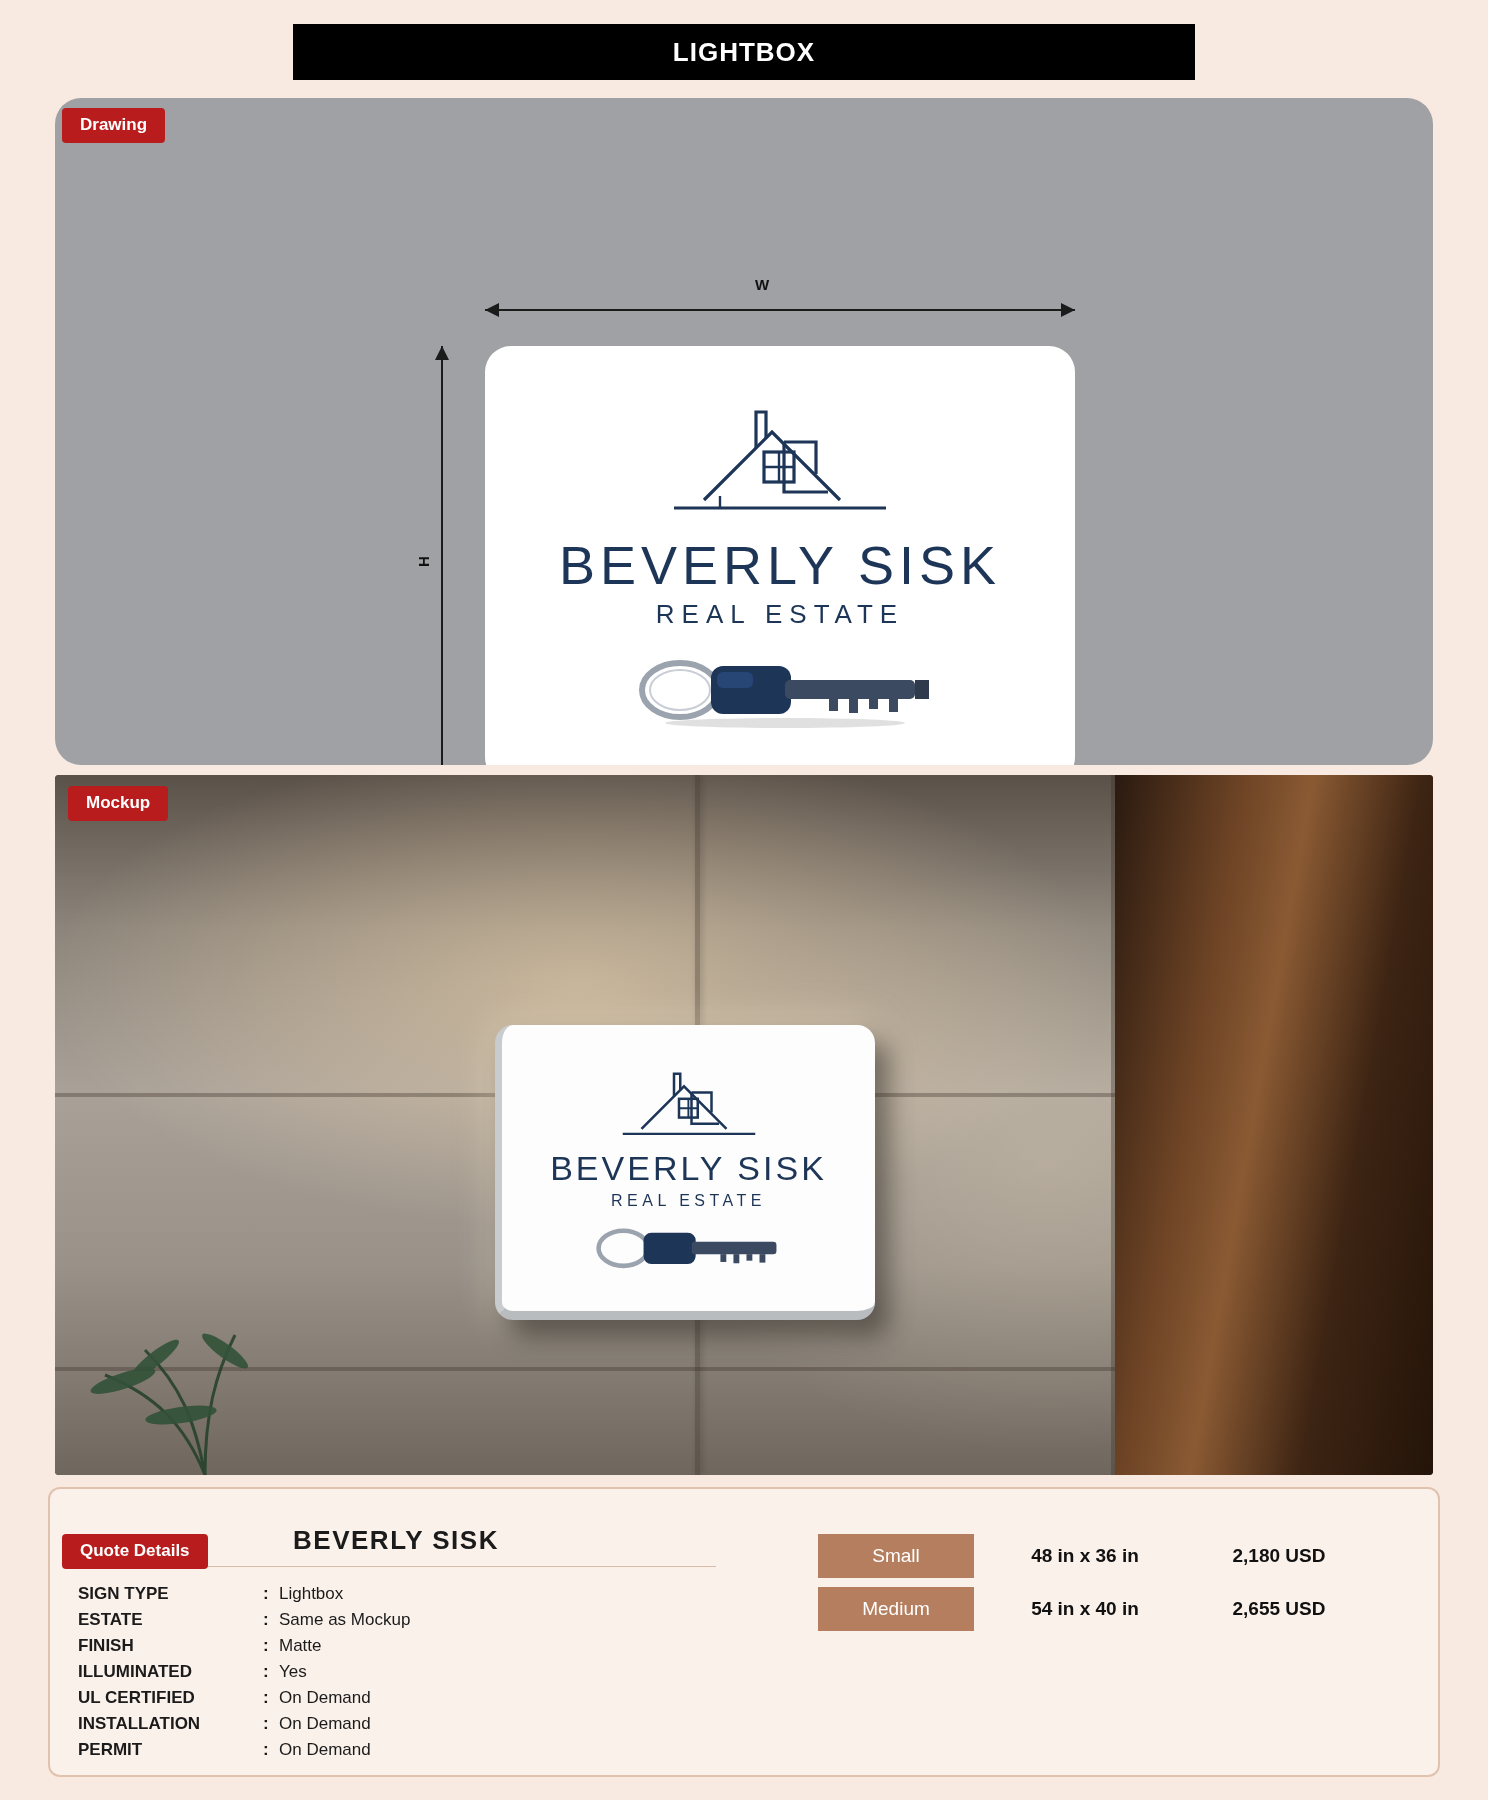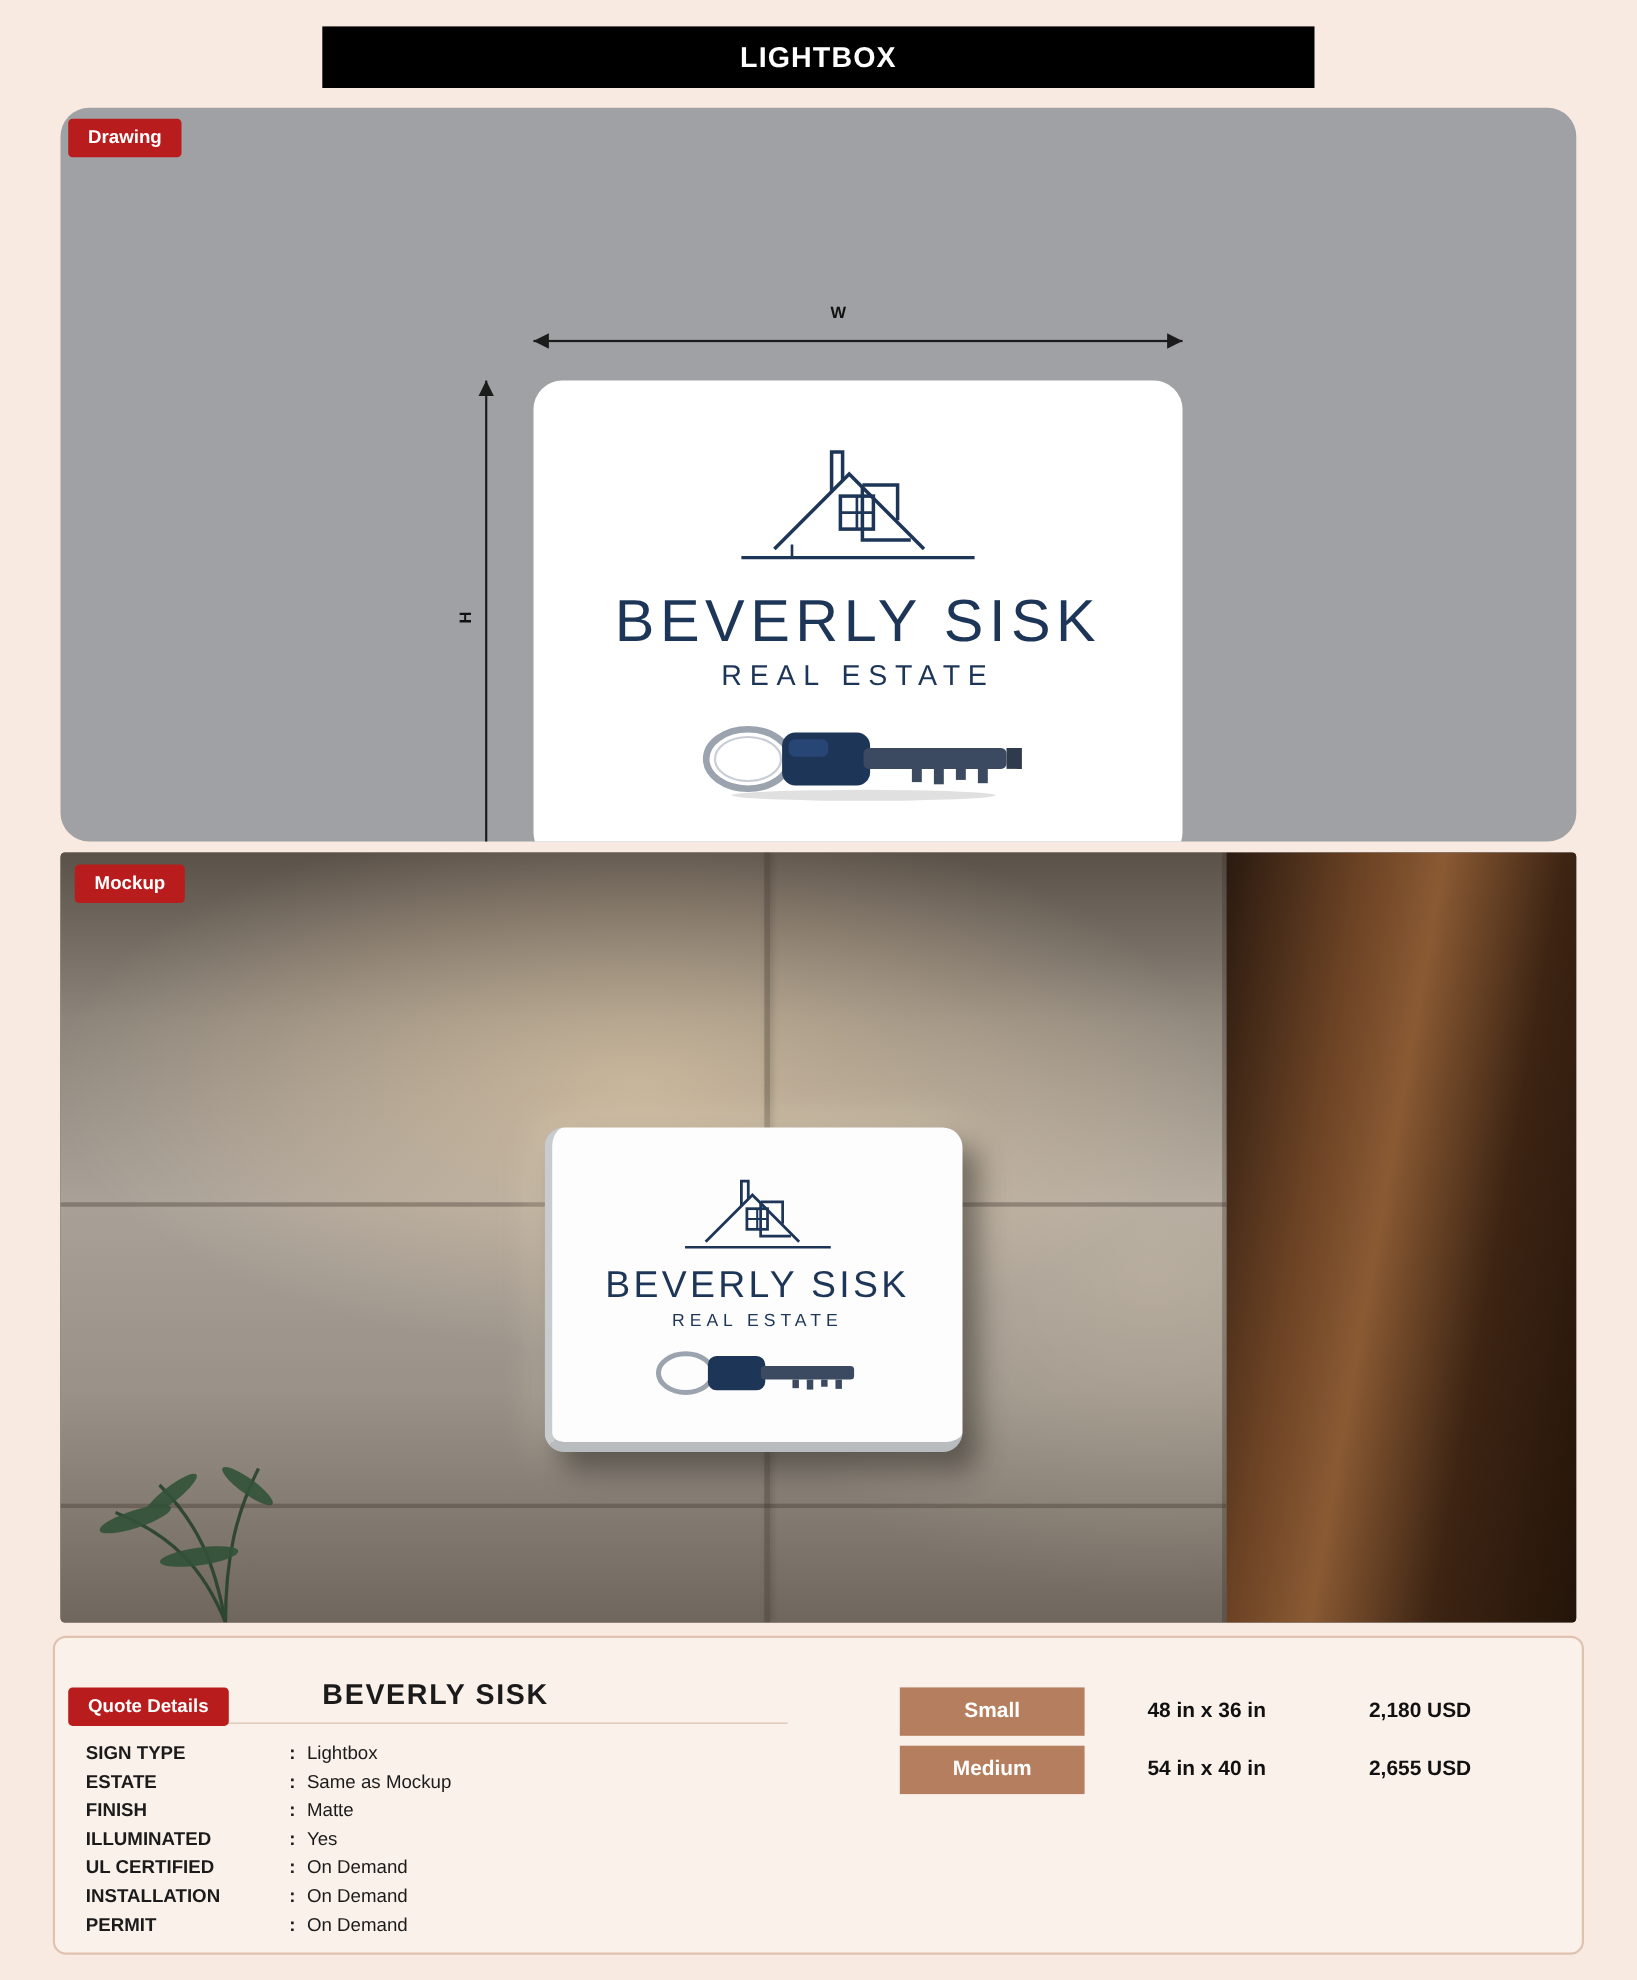--- a/index.html
+++ b/index.html
@@ -201,22 +201,22 @@
   .pt-head {
     display: flex; background: #000000; color: #ffffff;
     height: 44px; align-items: center;
     font-size: 19px; font-weight: bold;
   }
   .pt-head .c1 { width: 192px; text-align: center; }
   .pt-head .c2 { width: 222px; text-align: center; }
   .pt-head .c3 { width: 166px; text-align: center; }
   .pt-row { display: flex; height: 50px; align-items: center; margin-top: 3px; }
   .pt-row .c1 {
-    width: 168px; text-align: center; background: #b57f5f; color: #ffffff;
-    font-size: 19px; font-weight: bold; height: 44px; line-height: 44px;
+    width: 156px; text-align: center; background: #b57f5f; color: #ffffff;
+    font-size: 19px; font-weight: normal; height: 44px; line-height: 44px;
   }
   .pt-row .c2 { width: 222px; text-align: center; font-size: 19px; font-weight: bold; color:#111; }
   .pt-row .c3 { width: 166px; text-align: center; font-size: 19px; font-weight: bold; color:#111; }
 </style>
 </head>
 <body>
 
 <div class="page">
 
   <div class="title-bar">

